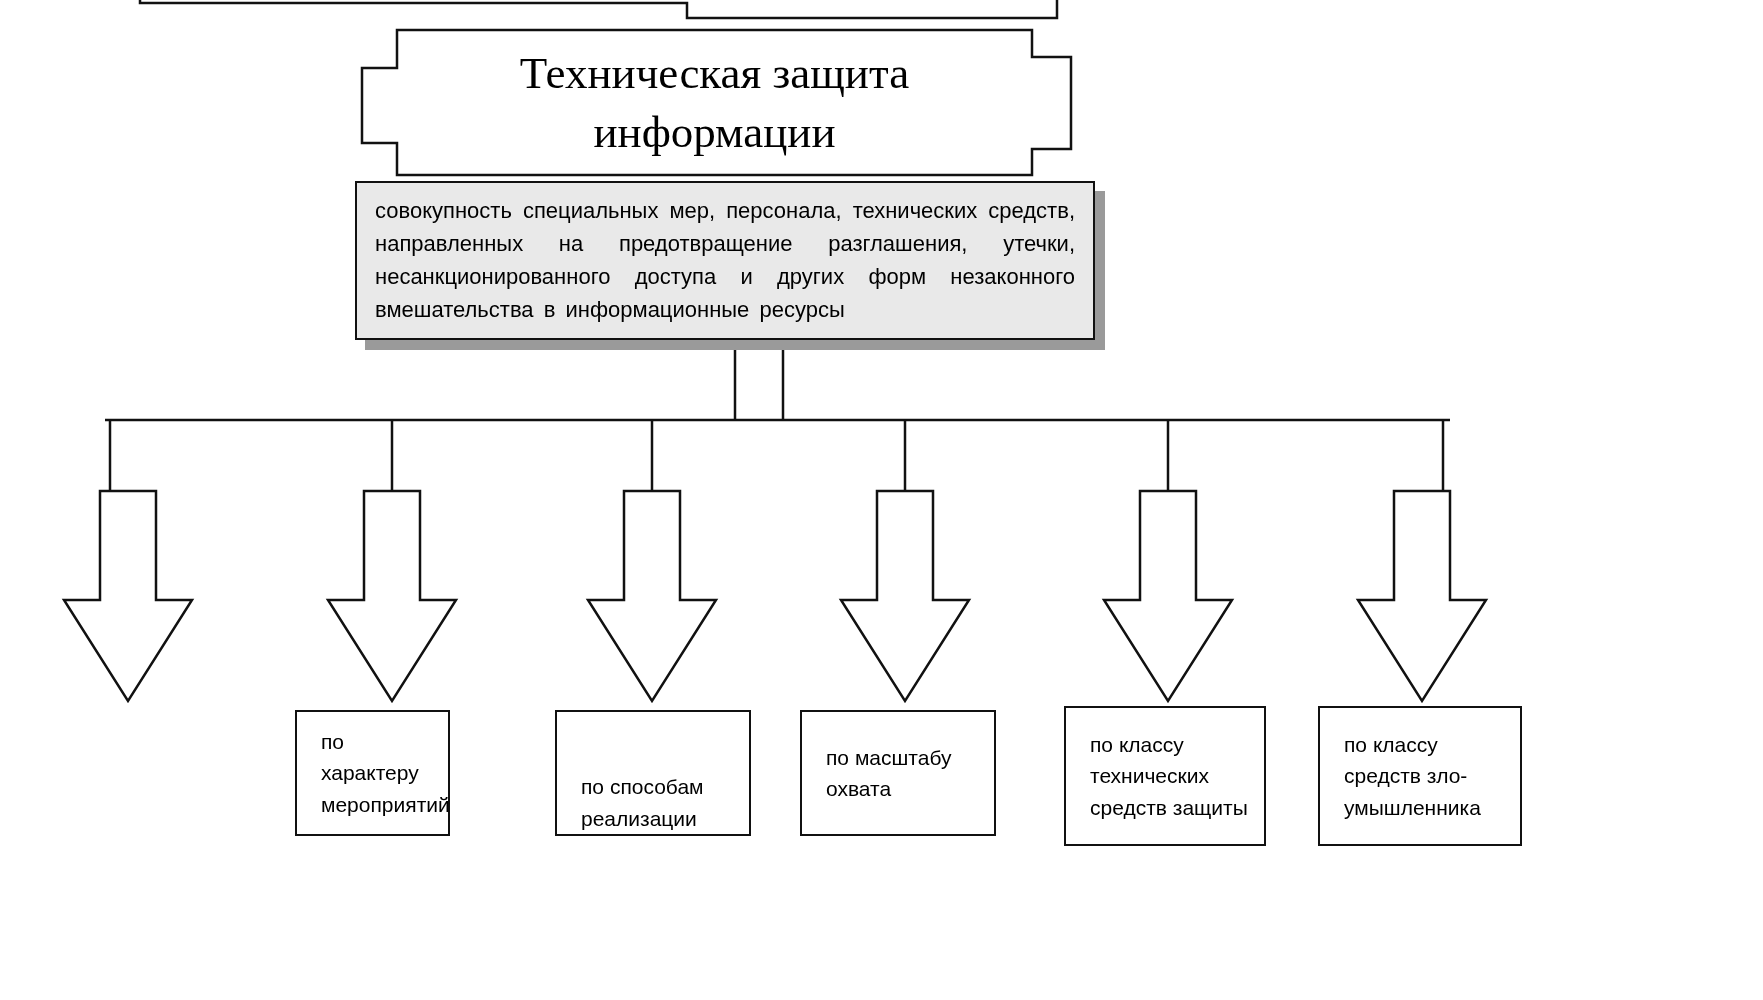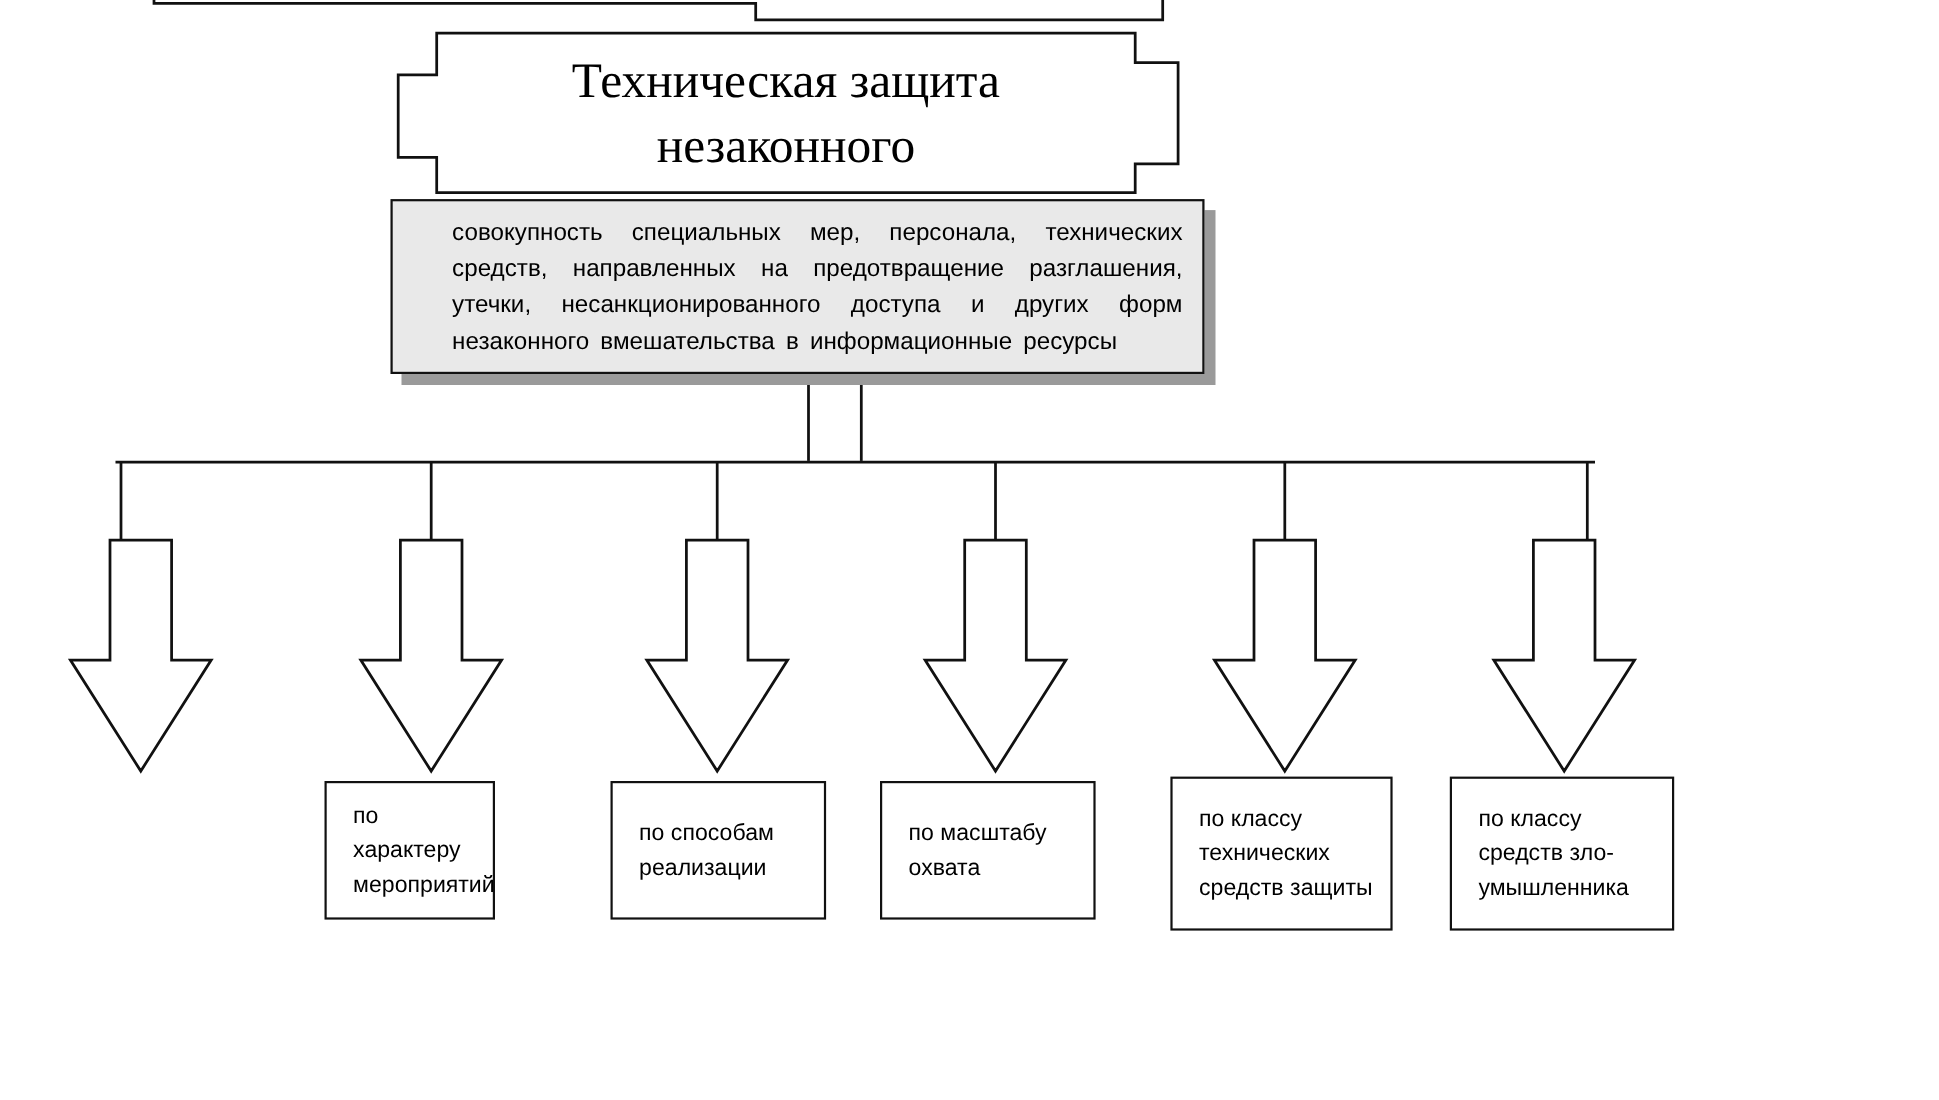--- a/index.html
+++ b/index.html
@@ -53,38 +53,37 @@
     background: var(--definition_bg, #e9e9e9);
     border: 2px solid var(--line, #111);
     box-shadow: 10px 10px 0 var(--definition_shadow, #9a9a9a);
     padding: 11px 18px;
   }
   .definition-box .definition-text {
     font-size: 22px;
     line-height: 1.5;
     text-align: justify;
     word-spacing: 4px;
-    margin-left: 36px;
   }
   .category-box {
     position: absolute;
     box-sizing: border-box;
     background: var(--box_bg, #ffffff);
     border: 2px solid var(--line, #111);
     display: flex;
     flex-direction: column;
     justify-content: center;
     padding-left: 24px;
     padding-right: 8px;
     font-size: 21px;
     line-height: 1.5;
   }
   .cat-0 { left: 30px;   top: 710px; width: 196px; height: 126px; }
   .cat-1 { left: 295px;  top: 710px; width: 155px; height: 126px; }
-  .cat-2 { left: 555px;  top: 710px; width: 196px; height: 126px; }
+  .cat-2 { left: 555px;  top: 710px; width: 196px; height: 126px; justify-content: flex-end; }
   .cat-3 { left: 800px;  top: 710px; width: 196px; height: 126px; }
   .cat-4 { left: 1064px; top: 706px; width: 202px; height: 140px; }
   .cat-5 { left: 1318px; top: 706px; width: 204px; height: 140px; }
 </style>
 </head>
 <body>
 
 <div class="canvas">
 
   <svg class="layer-svg" viewBox="0 0 1763 1000" xmlns="http://www.w3.org/2000/svg">
@@ -109,21 +108,21 @@
       <polygon points="100,491 100,600 64,600 128,701 192,600 156,600 156,491"></polygon>
       <polygon points="364,491 364,600 328,600 392,701 456,600 420,600 420,491"></polygon>
       <polygon points="624,491 624,600 588,600 652,701 716,600 680,600 680,491"></polygon>
       <polygon points="877,491 877,600 841,600 905,701 969,600 933,600 933,491"></polygon>
       <polygon points="1140,491 1140,600 1104,600 1168,701 1232,600 1196,600 1196,491"></polygon>
       <polygon points="1394,491 1394,600 1358,600 1422,701 1486,600 1450,600 1450,491"></polygon>
     </g>
   </svg>
 
   <div class="title-text preline">Техническая защита
-незаконного</div>
+информации</div>
 
   <div class="definition-box">
     <div class="definition-text">совокупность специальных мер, персонала, технических средств, направленных на предотвращение разглашения, утечки, несанкционированного доступа и других форм незаконного вмешательства в информационные ресурсы</div>
   </div>
 
   <div class="category-box cat-1">
     <span class="preline">по характеру
 мероприятий</span>
   </div>
   <div class="category-box cat-2">

